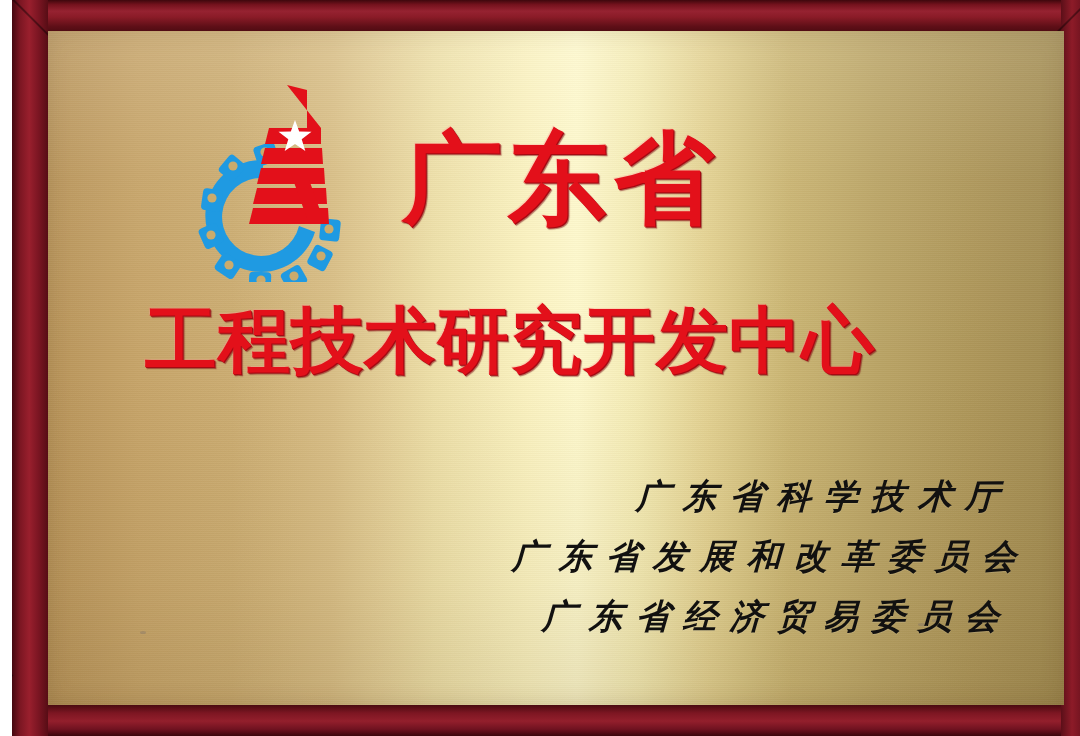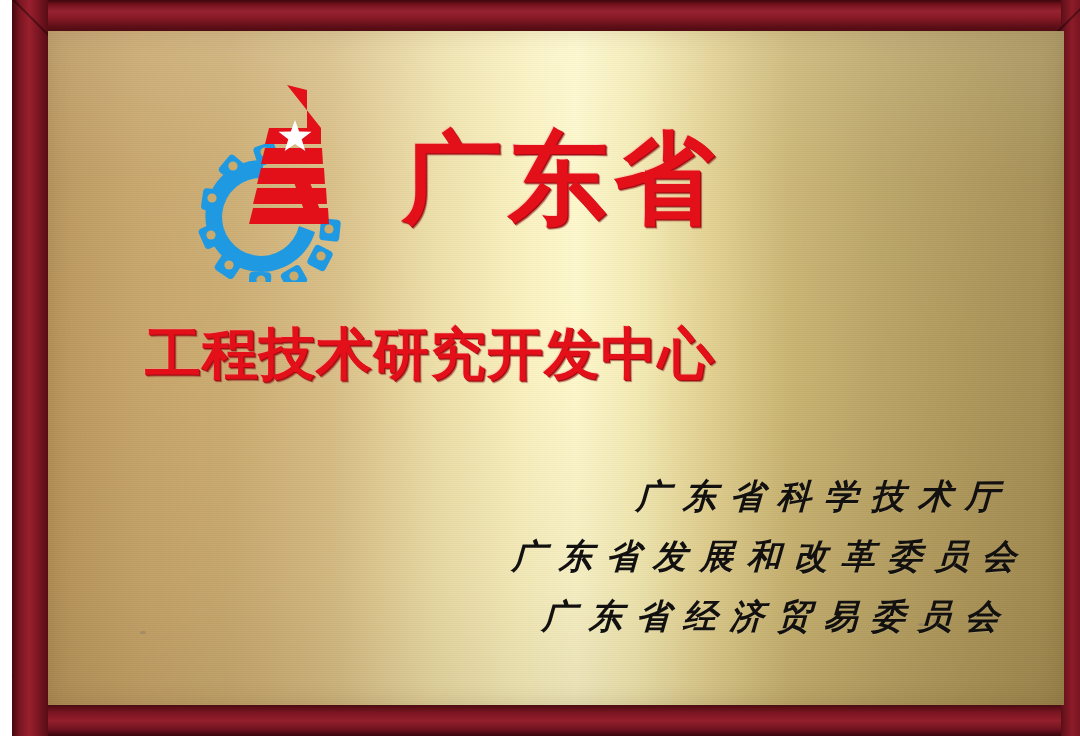--- a/index.html
+++ b/index.html
@@ -133,22 +133,22 @@
        2px 2px 1px rgba(120,8,14,0.55),
       -1px -1px 0 rgba(255,150,150,0.30);
   }
   #org-name {
     left: 390px; top: 123px;
     font-size: 100px;
     line-height: 112px;
     letter-spacing: 6px;
   }
   #center-title {
-    left: 133px; top: 304px;
-    font-size: 56px;
+    left: 133px; top: 290px;
+    font-size: 72px;
     line-height: 100px;
     letter-spacing: 1px;
   }
 
   
   .issuers {
     position: absolute;
     left: 500px; top: 466px;
     width: 500px;
   }

